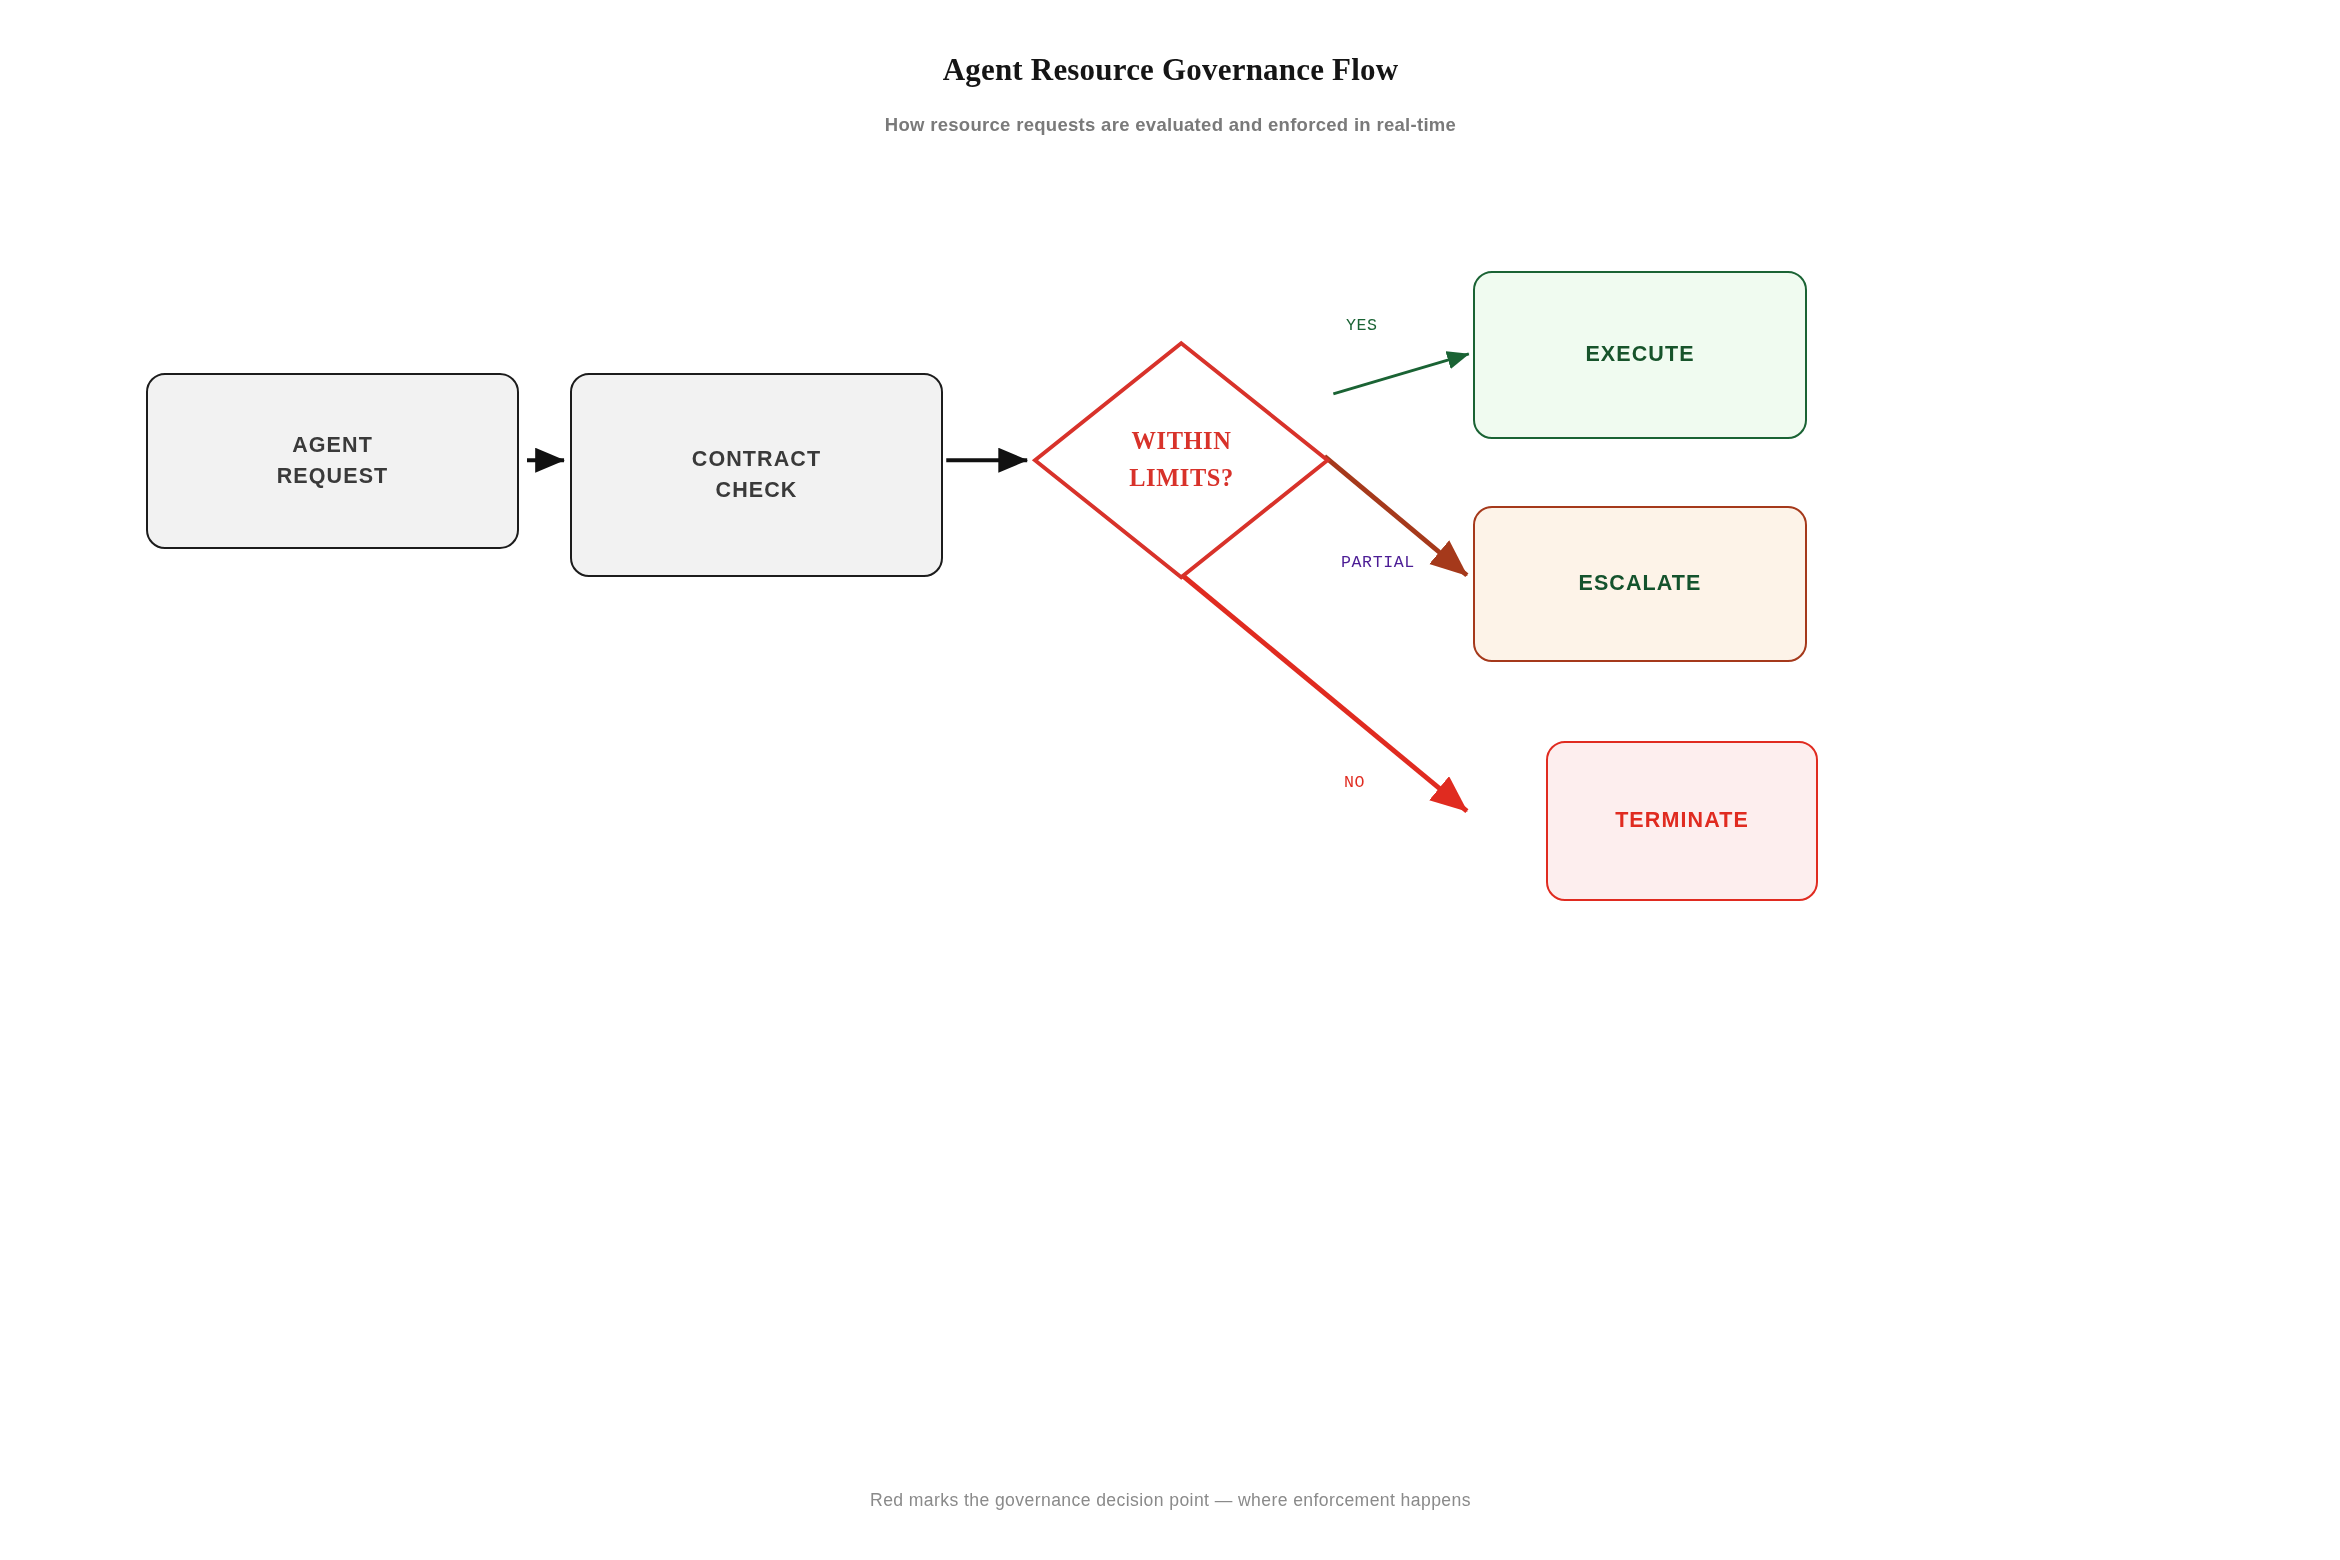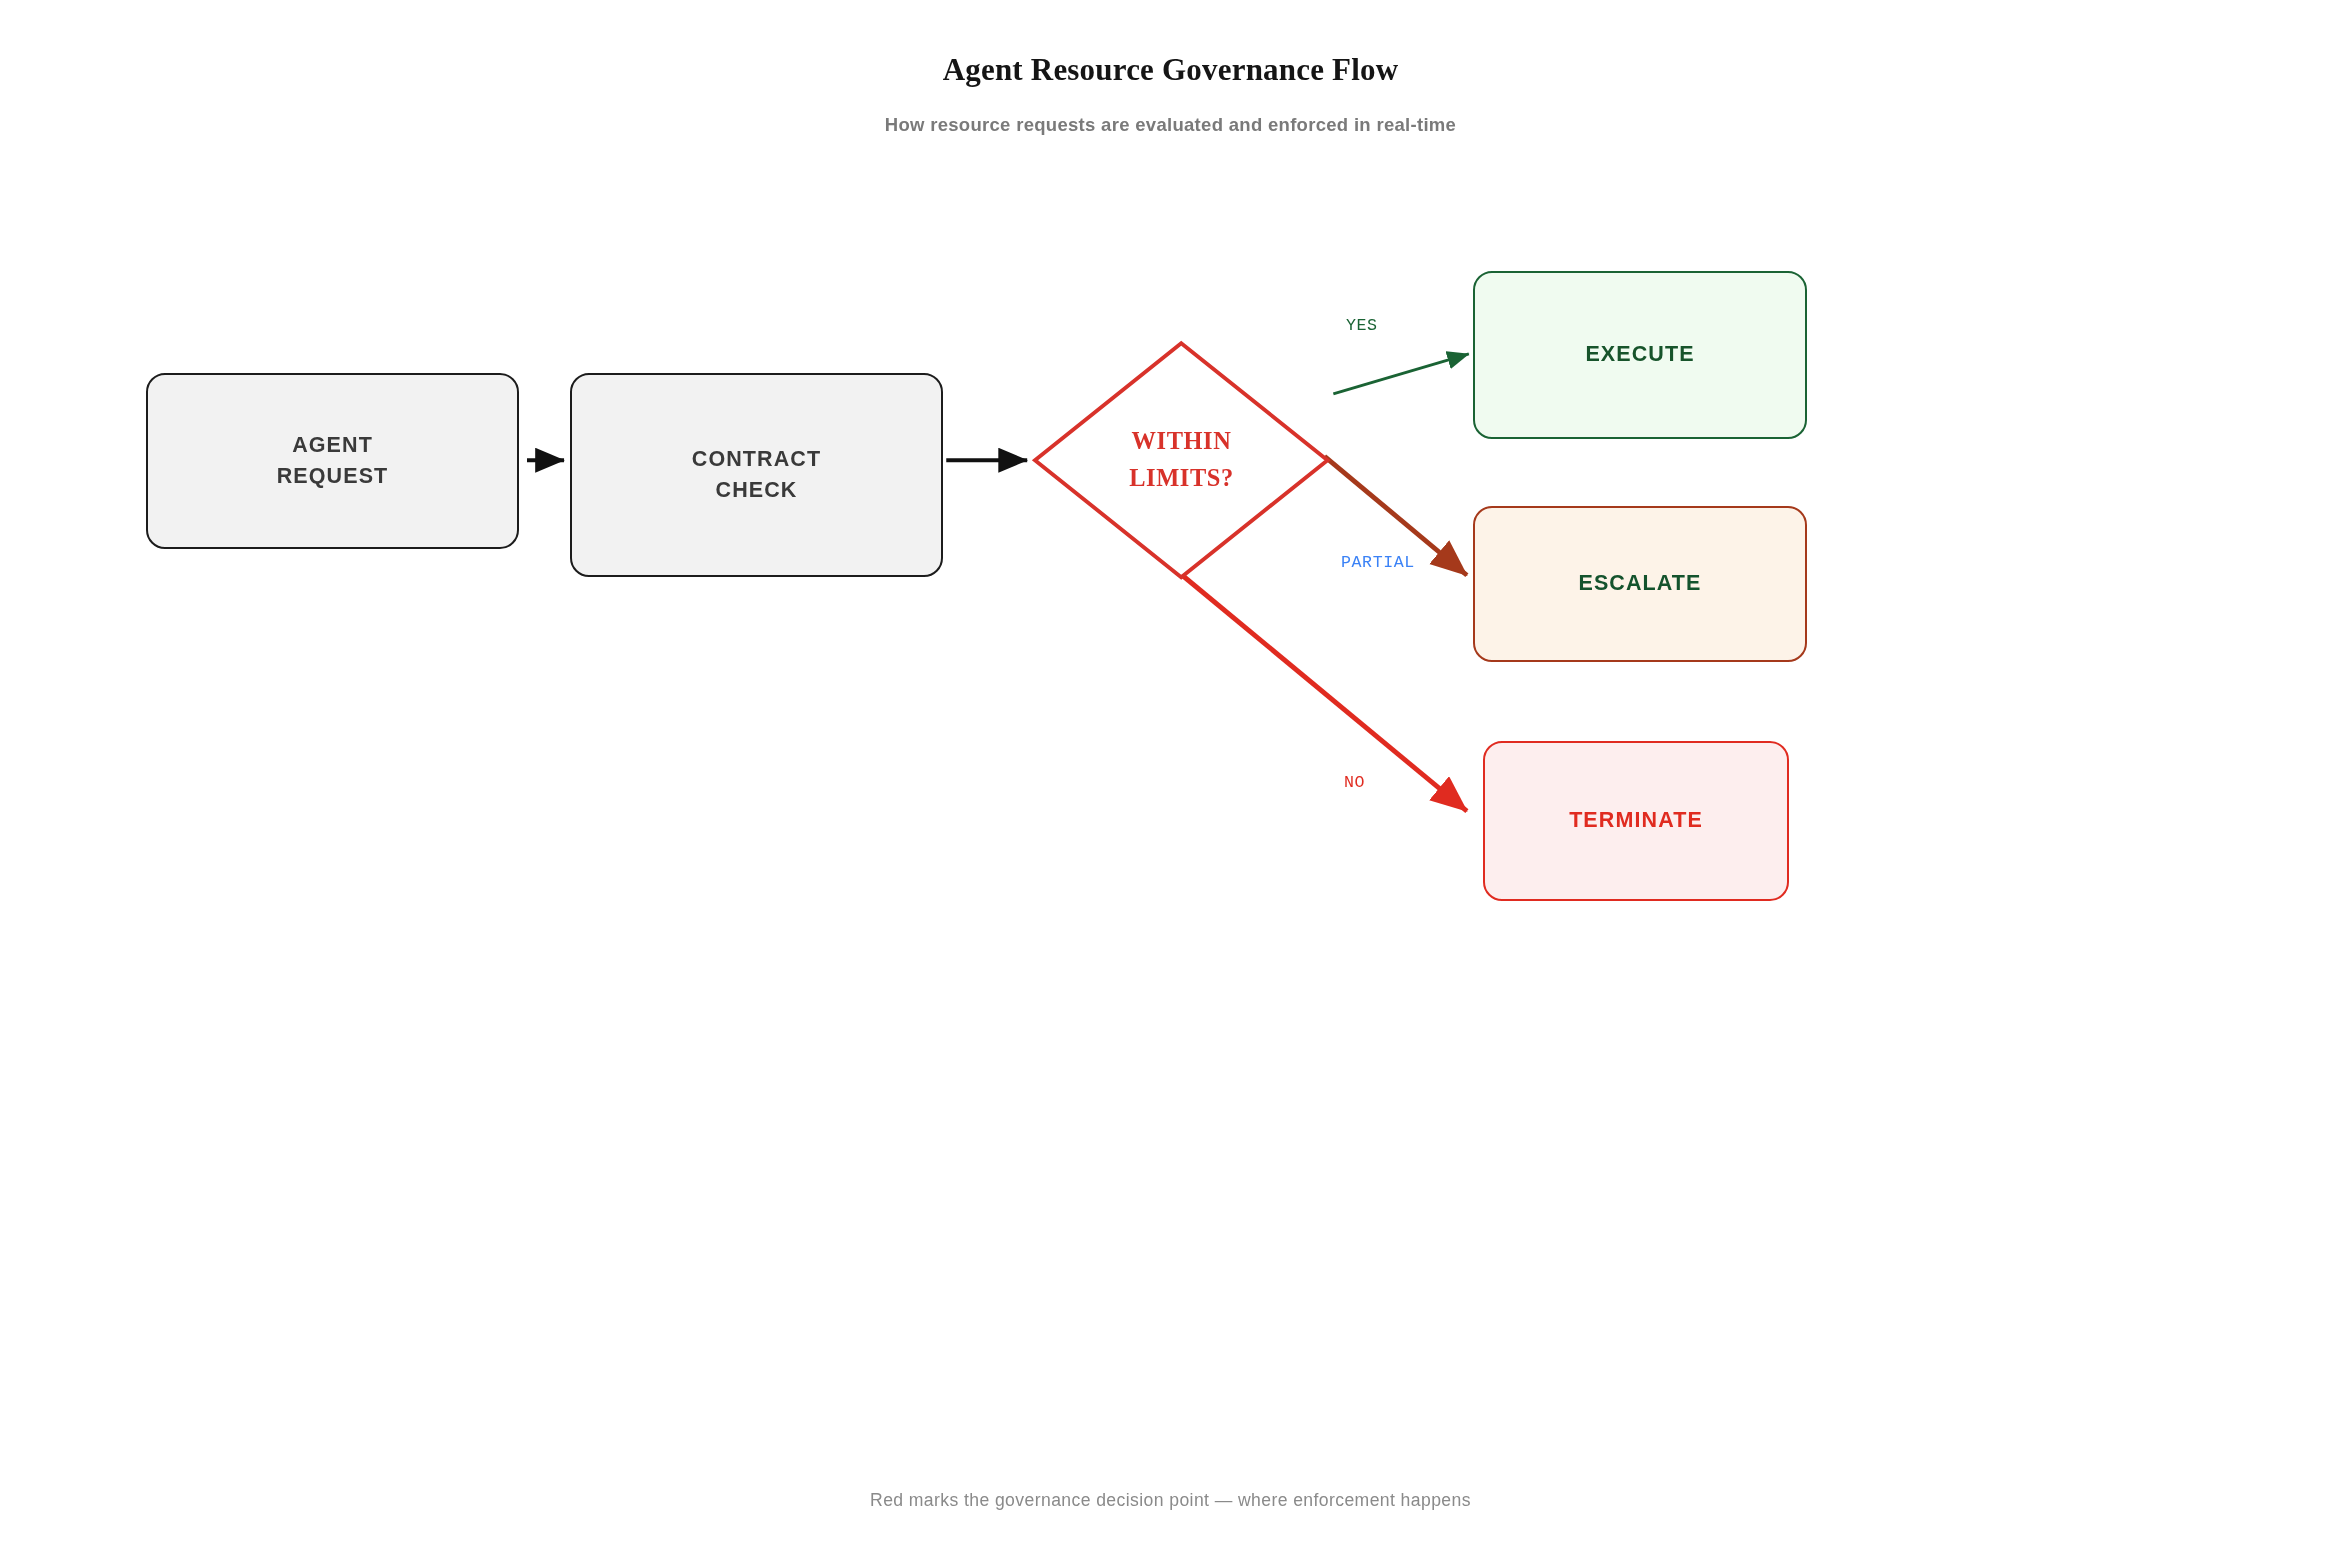--- a/index.html
+++ b/index.html
@@ -124,21 +124,21 @@
 
   
   .edge-label {
     position: absolute;
     font-family: "Liberation Mono", "DejaVu Sans Mono", monospace;
     font-size: 16.6px;
     letter-spacing: 0.6px;
     white-space: nowrap;
   }
   .edge-label-yes      { color: #1a6334; }
-  .edge-label-partial  { color: #3b82f6; }
+  .edge-label-partial  { color: #4c1d95; }
   .edge-label-no       { color: #e02b20; }
 
   
   #footer-note {
     position: absolute;
     left: 0;
     top: 1490px;
     width: 2341px;
     text-align: center;
     font-family: Liberation Sans, sans-serif;
@@ -204,21 +204,21 @@
   </div>
 
   <div class="node node-execute" id="node-execute" style="left:1473px; top:271px; width:334px; height:168px;">
     <span class="node-line">EXECUTE</span>
   </div>
 
   <div class="node node-escalate" id="node-escalate" style="left:1473px; top:506px; width:334px; height:156px;">
     <span class="node-line">ESCALATE</span>
   </div>
 
-  <div class="node node-terminate" id="node-terminate" style="left:1483px; top:741px; width:306px; height:160px;text-align:center;">
+  <div class="node node-terminate" id="node-terminate" style="left:1546px; top:741px; width:272px; height:160px;text-align:center;">
     <span class="node-line">TERMINATE</span>
   </div>
 
   <div class="edge-label edge-label-yes" style="left:1346px; top:316px;">YES</div>
 
   <div class="edge-label edge-label-partial" style="left:1341px; top:553px;">PARTIAL</div>
 
   <div class="edge-label edge-label-no" style="left:1344px; top:773px;">NO</div>
 
 </div>

